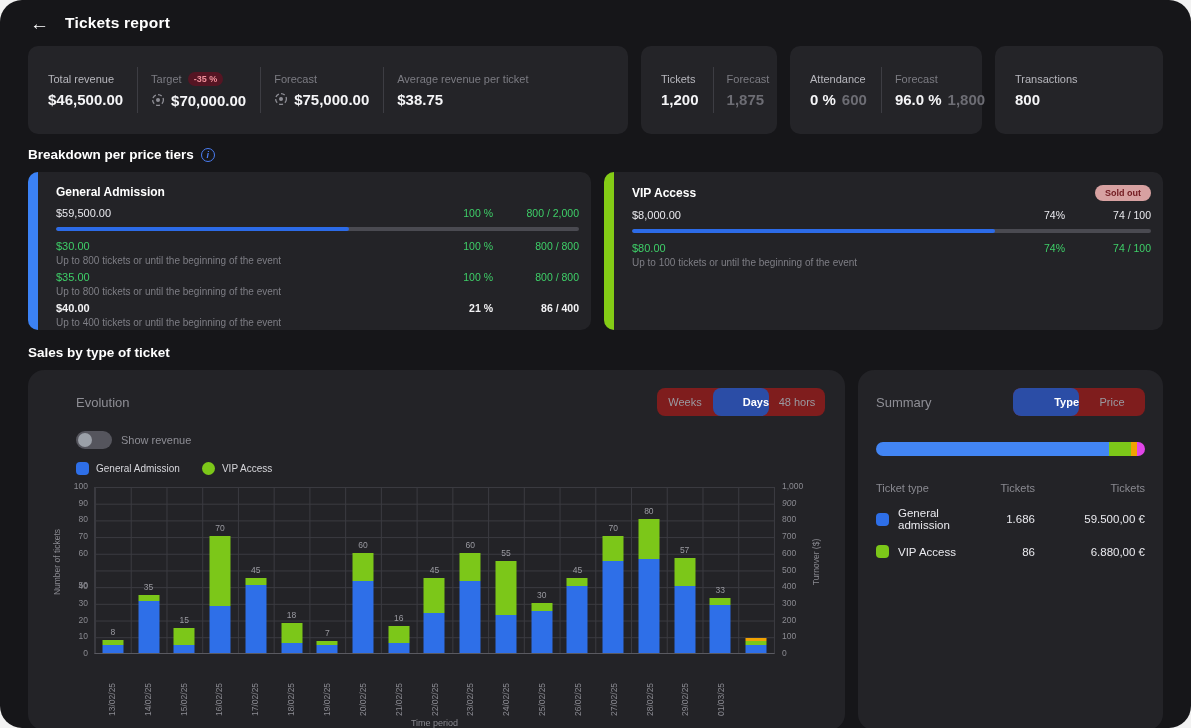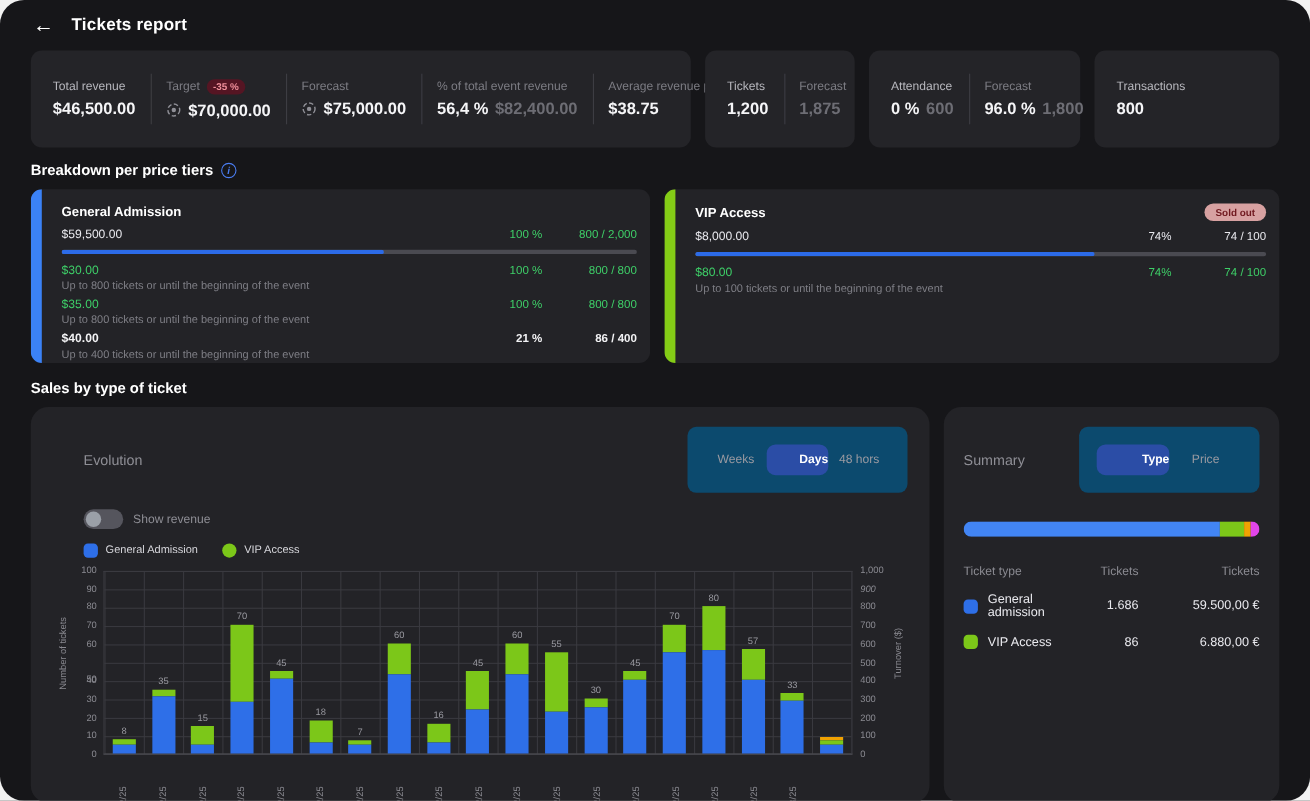--- a/index.html
+++ b/index.html
@@ -65,21 +65,21 @@
 
   
   .main-row { display: flex; gap: 13px; margin: 10px 28px 0; height: 360px; }
   .panel { background: #232327; border-radius: 16px; }
   .panel.evolution { width: 817px; padding: 18px 20px 12px 22px; }
   .panel.summary { flex: 1; padding: 18px 18px 12px 18px; }
   .panel-head { display: flex; align-items: center; justify-content: space-between; }
   .panel-title { font-size: 13px; color: #8e8e95; font-weight: 400; padding-left: 26px; }
   .panel.summary .panel-title { padding-left: 0; }
 
-  .segmented { background: #0c4a6e; border-radius: 8px; display: flex; padding: 16px; }
+  .segmented { background: #7f1d1d; border-radius: 8px; display: flex; padding: 0; }
   .seg-btn { border: none; background: transparent; color: #9a9aa1; font-size: 11px; padding: 8px 0; width: 56px; border-radius: 8px; cursor: pointer; font-family: inherit; }
   .seg-btn.active { background: #2b4da6; color: #ffffff; font-weight: 700; text-align: right; }
   .panel.summary .seg-btn { width: 66px; }
 
   .toggle-row { display: flex; align-items: center; gap: 9px; margin: 15px 0 0 26px; }
   .toggle { width: 36px; height: 18px; background: #55555d; border-radius: 9px; position: relative; cursor: pointer; }
   .toggle-knob { position: absolute; left: 2px; top: 2px; width: 14px; height: 14px; border-radius: 50%; background: #9ba0a8; }
   .toggle-label { font-size: 11px; color: #8e8e95; }
 
   .legend-row { display: flex; align-items: center; gap: 22px; margin: 13px 0 0 26px; }
@@ -158,27 +158,20 @@
         <div class="kpi-label dim">Forecast</div>
         <div class="kpi-value">
           <svg class="gauge-icon" width="14" height="14" viewBox="0 0 14 14">
               <circle cx="7" cy="7" r="5.4" fill="none" stroke="#8f8f96" stroke-width="1.3" stroke-dasharray="4 2.2"></circle>
               <circle cx="7" cy="7" r="2" fill="#8f8f96"></circle>
             </svg>
           <span>$75,000.00</span>
         </div>
       </div>
       <div class="kpi-col sep">
-        <div class="kpi-label dim">% of total event revenue</div>
-        <div class="kpi-value">
-          <span>56,4 %</span>
-          <span class="muted">$82,400.00</span>
-        </div>
-      </div>
-      <div class="kpi-col sep">
         <div class="kpi-label dim">Average revenue per ticket</div>
         <div class="kpi-value">$38.75</div>
       </div>
     </div>
 
     <div class="kpi-card c2">
       <div class="kpi-col">
         <div class="kpi-label">Tickets</div>
         <div class="kpi-value">1,200</div>
       </div>

